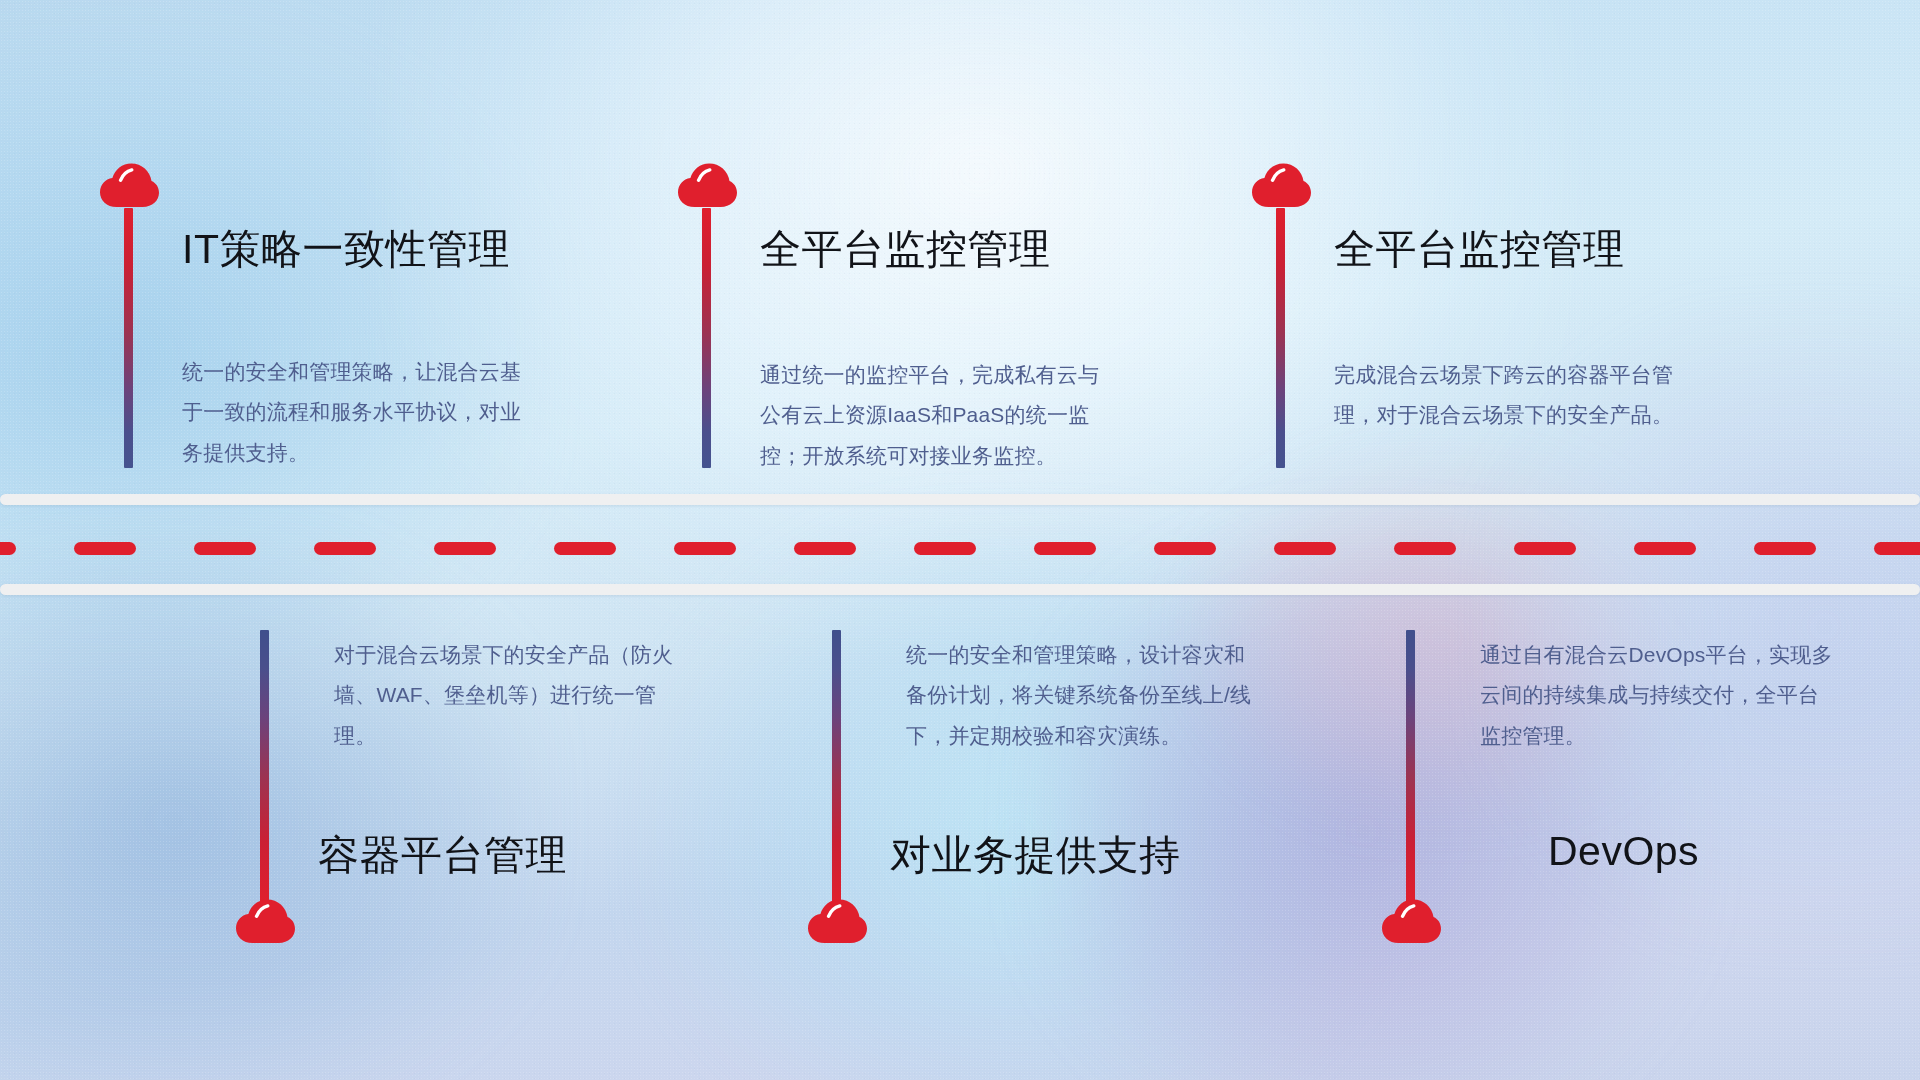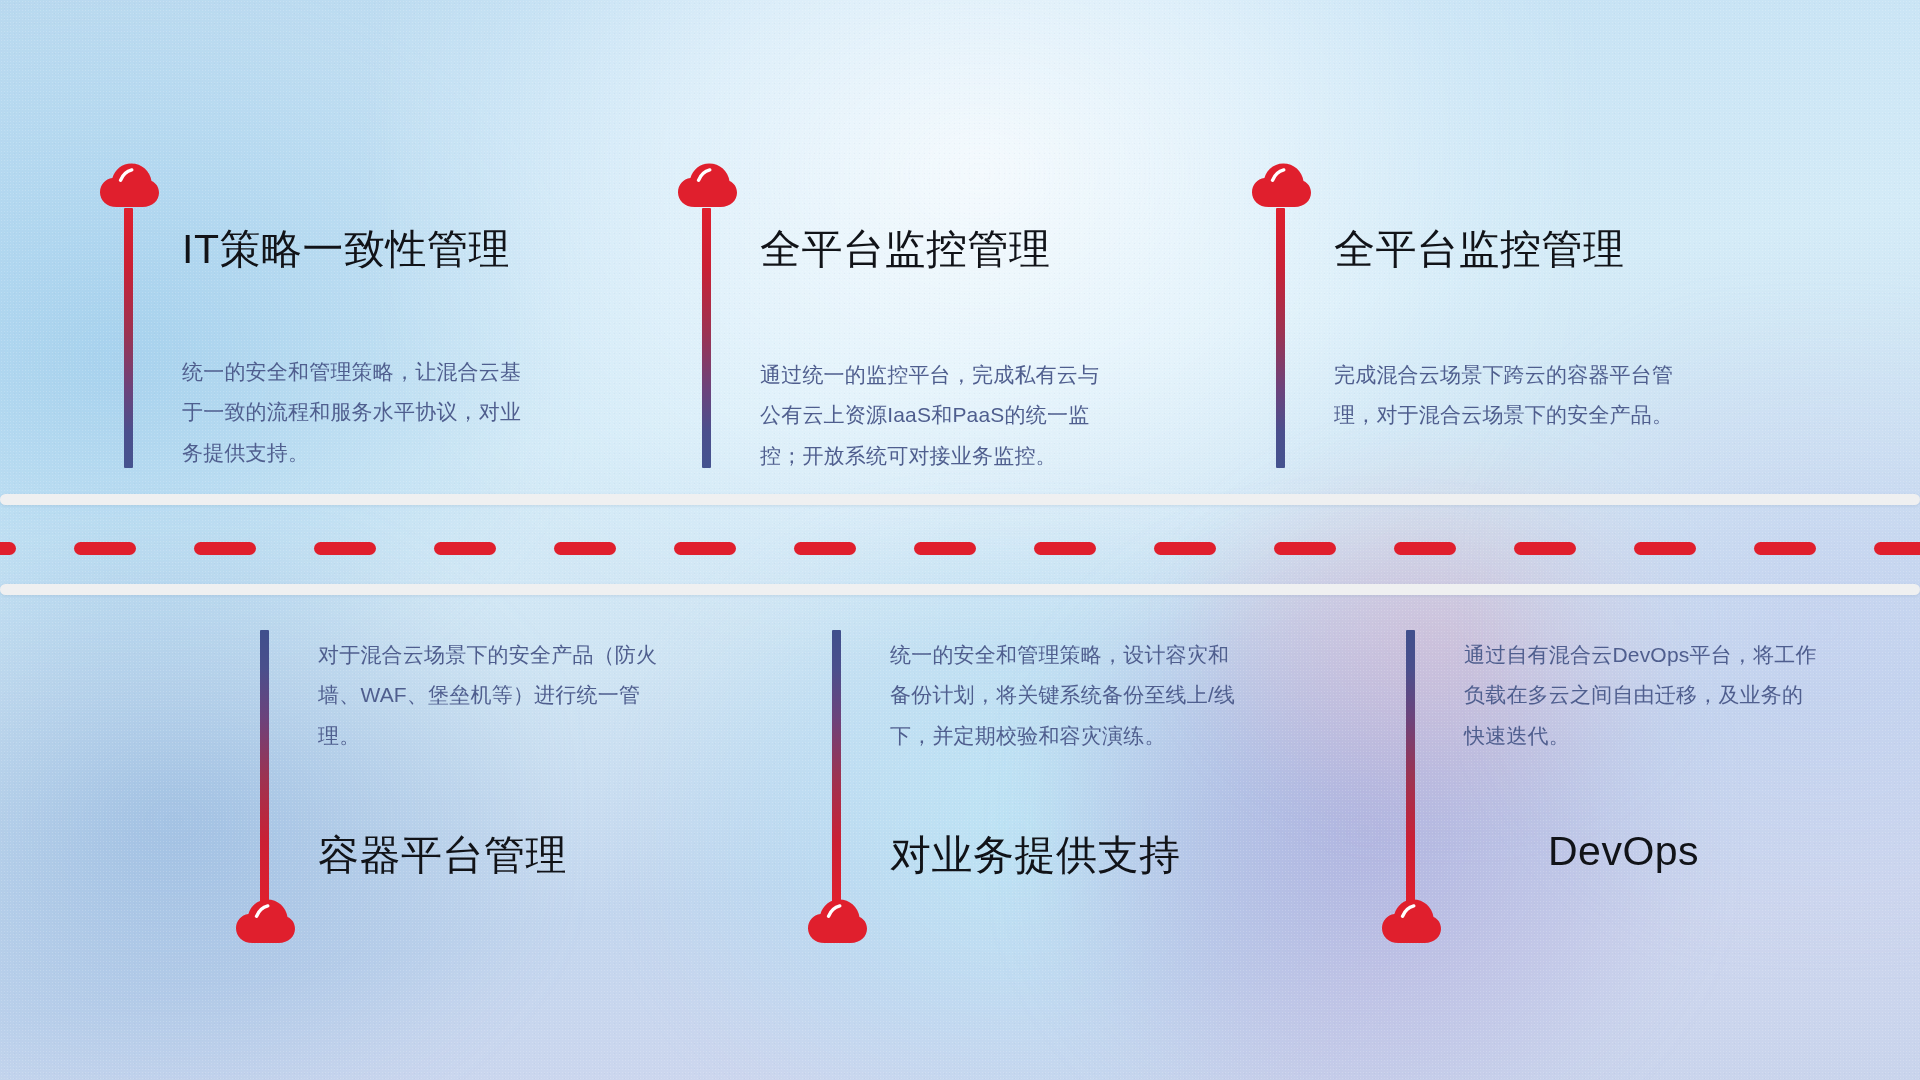--- a/index.html
+++ b/index.html
@@ -131,21 +131,21 @@
     white-space: nowrap;
   }
   .col-body {
     position: absolute;
     color: #4f5e8e;
     font-size: 21px;
     line-height: 1.92;
     letter-spacing: 0.2px;
     width: 360px;
   }
-  .col-body.narrow { width: 356px; }
+  .col-body.narrow { width: 356px; margin-left: 16px; }
 </style>
 </head>
 <body>
 
 <div id="stage">
 
   <div class="bg-base"></div>
   <div class="bg-glow-left"></div>
   <div class="bg-glow-top"></div>
   <div class="bg-glow-lowleft"></div>
@@ -240,17 +240,17 @@
   </div>
 
   <div class="col">
     <div class="stem up" style="left:1406px; top:630px; height:272px;"></div>
     <div class="cloud" style="left:1380px; top:896px;">
       <svg viewBox="0 0 62 50">
         <path d="M18.5 47C8.6 47 2 40.6 2 32.2c0-7.3 5.2-13.2 12.4-14.2C16.8 9.4 24.3 3.4 33.2 3.4c10.6 0 19 7.6 20.3 17.6C58.2 23 61 27.4 61 32.8 61 40.6 54.4 47 44.6 47z" fill="#e01f2d"></path>
         <path d="M22.5 20.3c2.2-5.4 6.2-9.1 11.3-10.4" stroke="#ffffff" stroke-width="3.4" stroke-linecap="round" fill="none"></path>
       </svg>
     </div>
-    <div class="col-body narrow" style="left:1464px; top:635px;">通过自有混合云DevOps平台，将工作负载在多云之间自由迁移，及业务的快速迭代。</div>
+    <div class="col-body narrow" style="left:1464px; top:635px;">通过自有混合云DevOps平台，实现多云间的持续集成与持续交付，全平台监控管理。</div>
     <div class="col-title" style="left:1548px; top:828px;">DevOps</div>
   </div>
 
 </div>
 
 </body></html>

